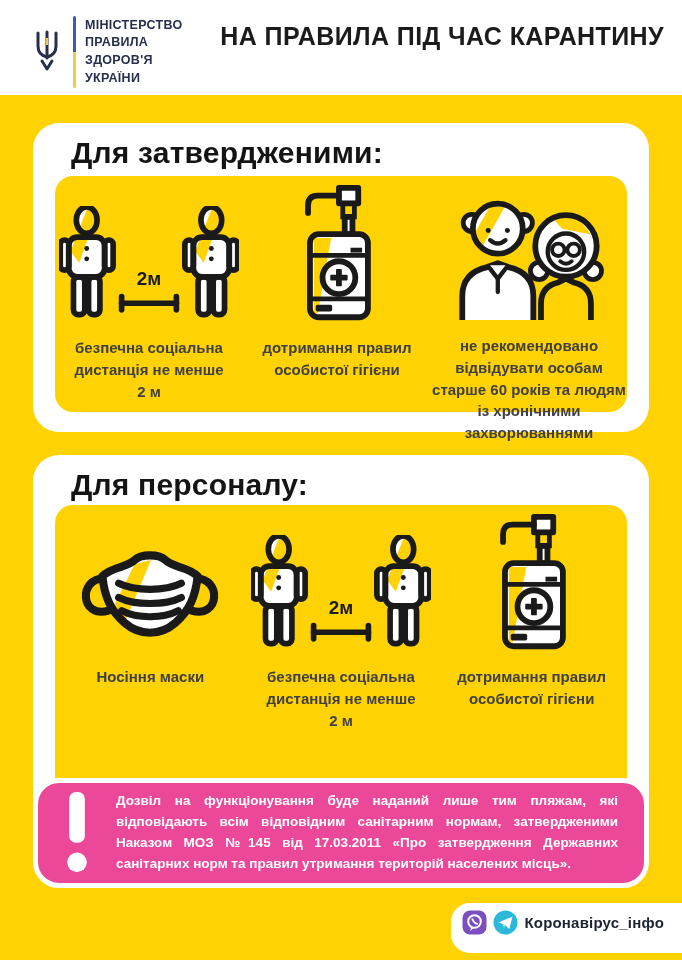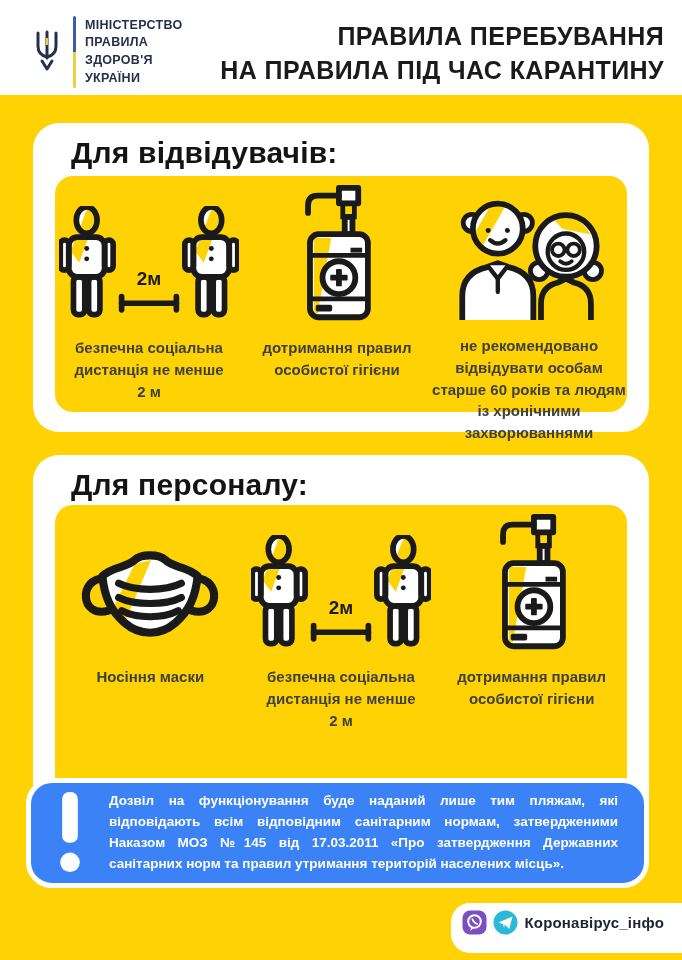--- a/index.html
+++ b/index.html
@@ -31,21 +31,21 @@
   .card1 .panel{top:53px;}
   .card2 .panel{top:50px;}
   .col{flex:1;display:flex;flex-direction:column;align-items:center;}
   .icon-box{height:132px;display:flex;align-items:flex-end;justify-content:center;margin-top:16px;}
   .caption{margin:13px 0 0;font-size:15px;font-weight:700;color:#404040;text-align:center;line-height:1.45;}
   .caption.w155{width:158px;}
   .caption.w175{width:178px;}
   .caption.w190{width:196px;}
 
   
-  .warning{position:absolute;left:26px;right:33px;top:683px;height:110px;background:#3b82f6;
+  .warning{position:absolute;left:33px;right:33px;top:683px;height:110px;background:#ec4899;
     border:5px solid #ffffff;border-radius:26px;box-sizing:border-box;
     display:flex;align-items:center;}
   .warning .excl{width:78px;flex:0 0 78px;display:flex;justify-content:center;}
   .warning p{margin:0;padding:0 26px 0 0;font-size:13.5px;font-weight:700;color:#ffffff;line-height:1.55;text-align:justify;}
 
   
   .badge{position:absolute;right:0;bottom:7px;height:38px;background:#ffffff;
     border-radius:19px 0 0 19px;display:flex;align-items:center;gap:6px;padding:0 18px 12px 11px;cursor:pointer;}
   .badge .label{font-size:15px;font-weight:700;color:#1c2434;letter-spacing:.2px;}
 
@@ -71,29 +71,28 @@
       </svg>
       <div class="logo-divider"></div>
       <div class="ministry-name">
         <div>МІНІСТЕРСТВО</div>
         <div>ПРАВИЛА</div>
         <div>ЗДОРОВ'Я</div>
         <div>УКРАЇНИ</div>
       </div>
     </div>
     <div class="title">
-      <div>ПРАВИЛА ПЕРЕБУВАННЯ</div>
       <div>НА ПРАВИЛА ПІД ЧАС КАРАНТИНУ</div>
     </div>
   </div>
 
   <div class="yellow-bg">
 
     <section class="card card1">
-      <h2>Для відвідувачів:</h2>
+      <h2>Для затвердженими:</h2>
       <div class="panel">
 
         <div class="col">
           <div class="icon-box">
             <svg width="180" height="118" viewBox="0 0 190 125">
               <g>
                 <g class="fillw">
                   <ellipse cx="29" cy="15" rx="11" ry="14"></ellipse>
                     <rect x="10" y="33" width="38" height="42" rx="9"></rect>
                   <rect x="1" y="36" width="9" height="32" rx="4.5"></rect>

